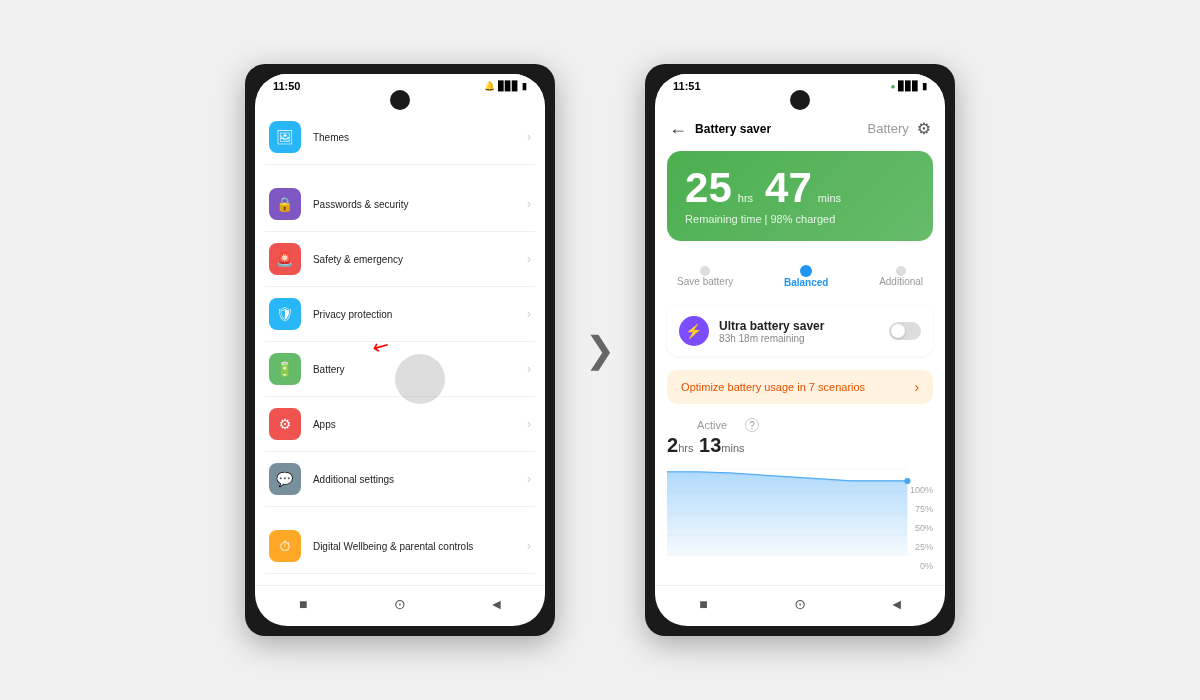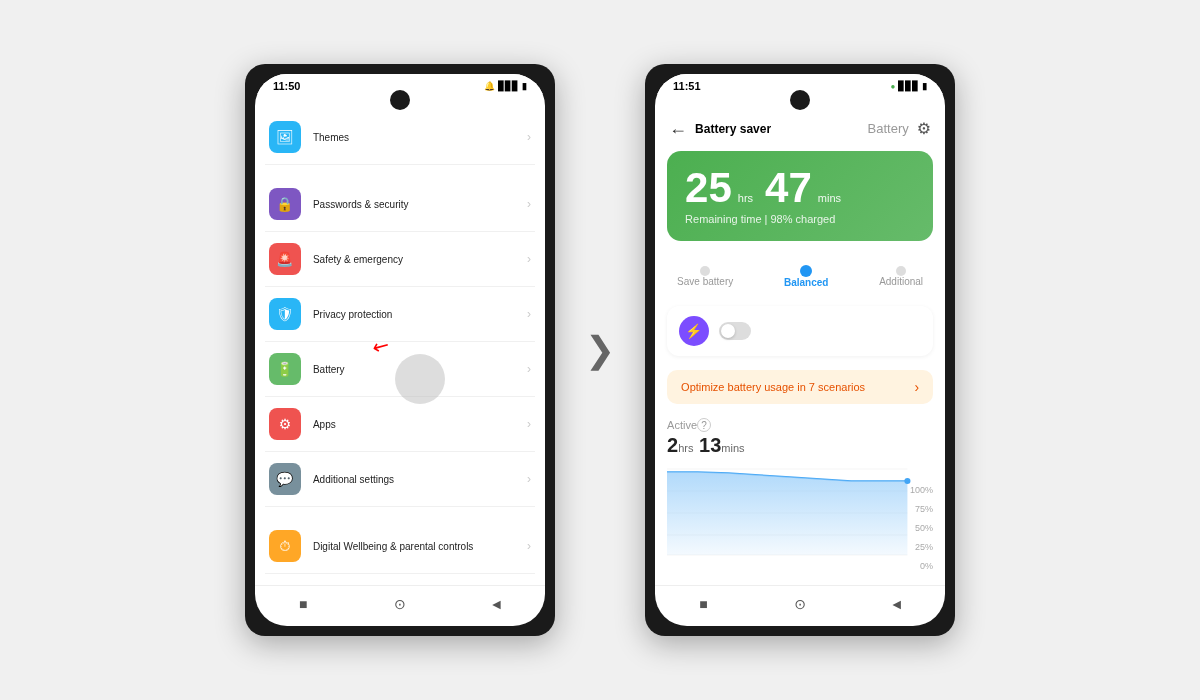--- a/index.html
+++ b/index.html
@@ -337,21 +337,22 @@
     
     .active-section {
       margin: 6px 12px 4px;
     }
 
     .active-label {
       font-size: 11px;
       color: #999;
       display: flex;
       align-items: center;
-      gap: 0;
+      gap: 18px;
+      margin-left: 30px;
     }
 
     .active-time {
       font-size: 20px;
       font-weight: 700;
       color: #222;
       margin-top: 2px;
     }
 
     .active-time .unit-sm { font-size: 11px; font-weight: 400; color: #666; }
@@ -571,20 +572,24 @@
             <span class="mode-label active">Balanced</span>
           </div>
           <div class="mode-option">
             <div class="mode-dot"></div>
             <span class="mode-label">Additional</span>
           </div>
         </div>
 
         <div class="ultra-saver">
           <div class="ultra-icon">⚡</div>
+          <div class="ultra-text">
+            <div class="ultra-title">Ultra battery saver</div>
+            <div class="ultra-sub">83h 18m remaining</div>
+          </div>
           <div class="toggle"></div>
         </div>
 
         <div class="optimize-banner">
           <span class="optimize-text">Optimize battery usage in 7 scenarios</span>
           <span class="optimize-arrow">›</span>
         </div>
 
         <div class="active-section">
           <div class="active-label">

